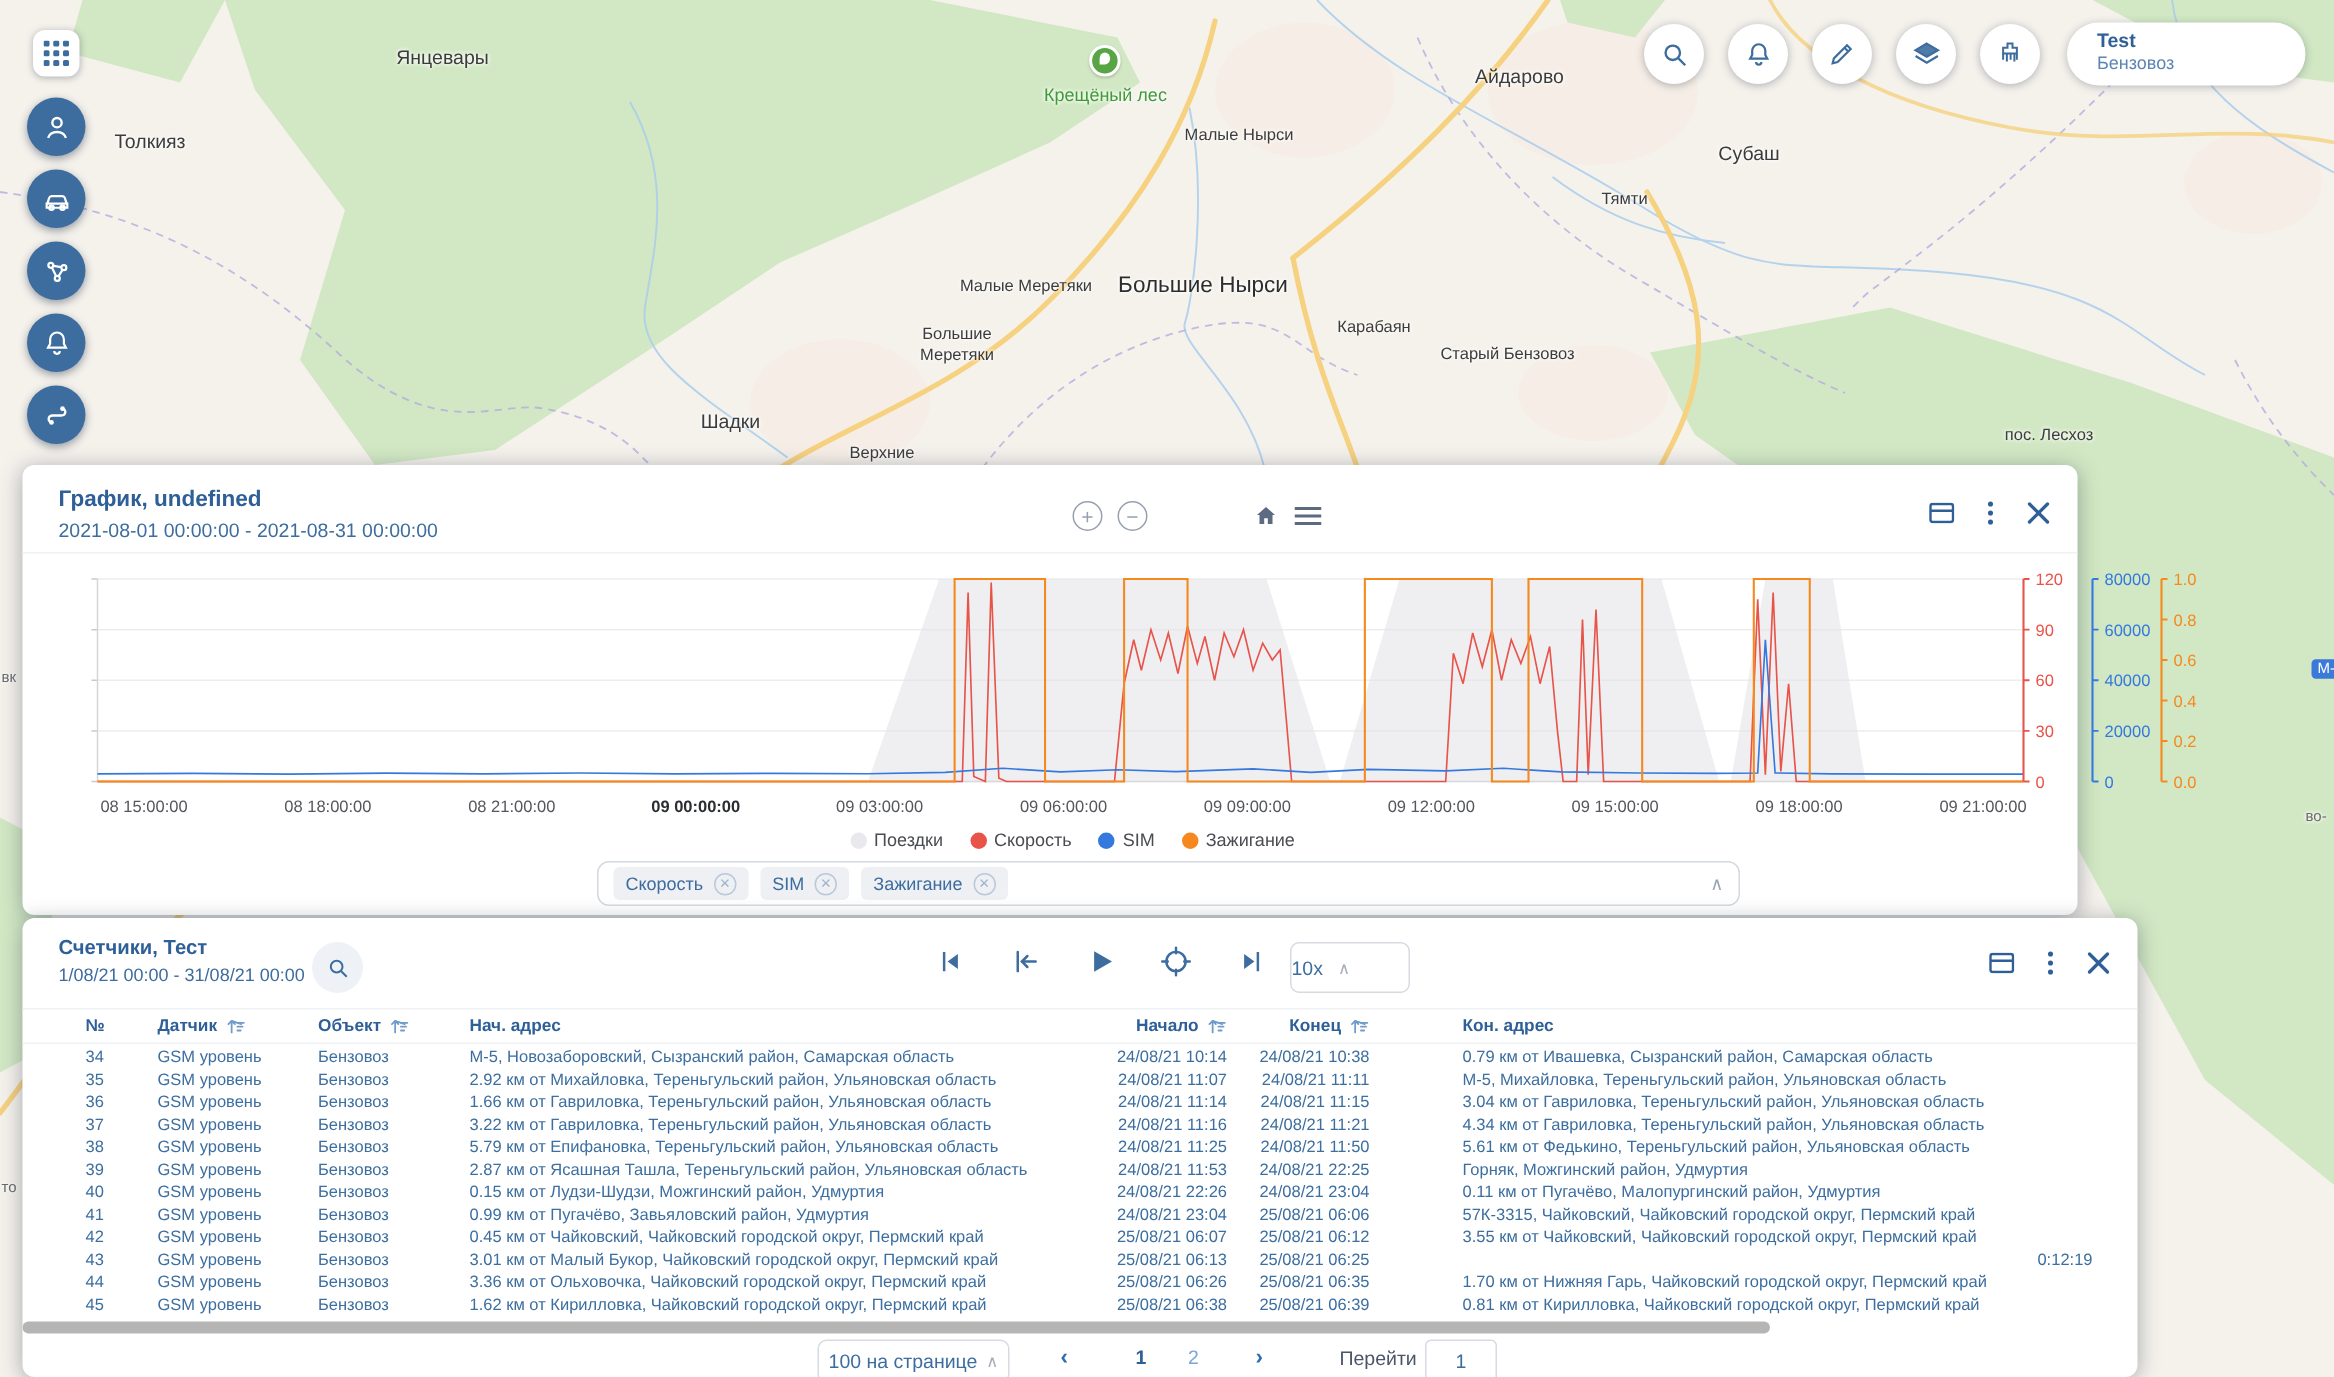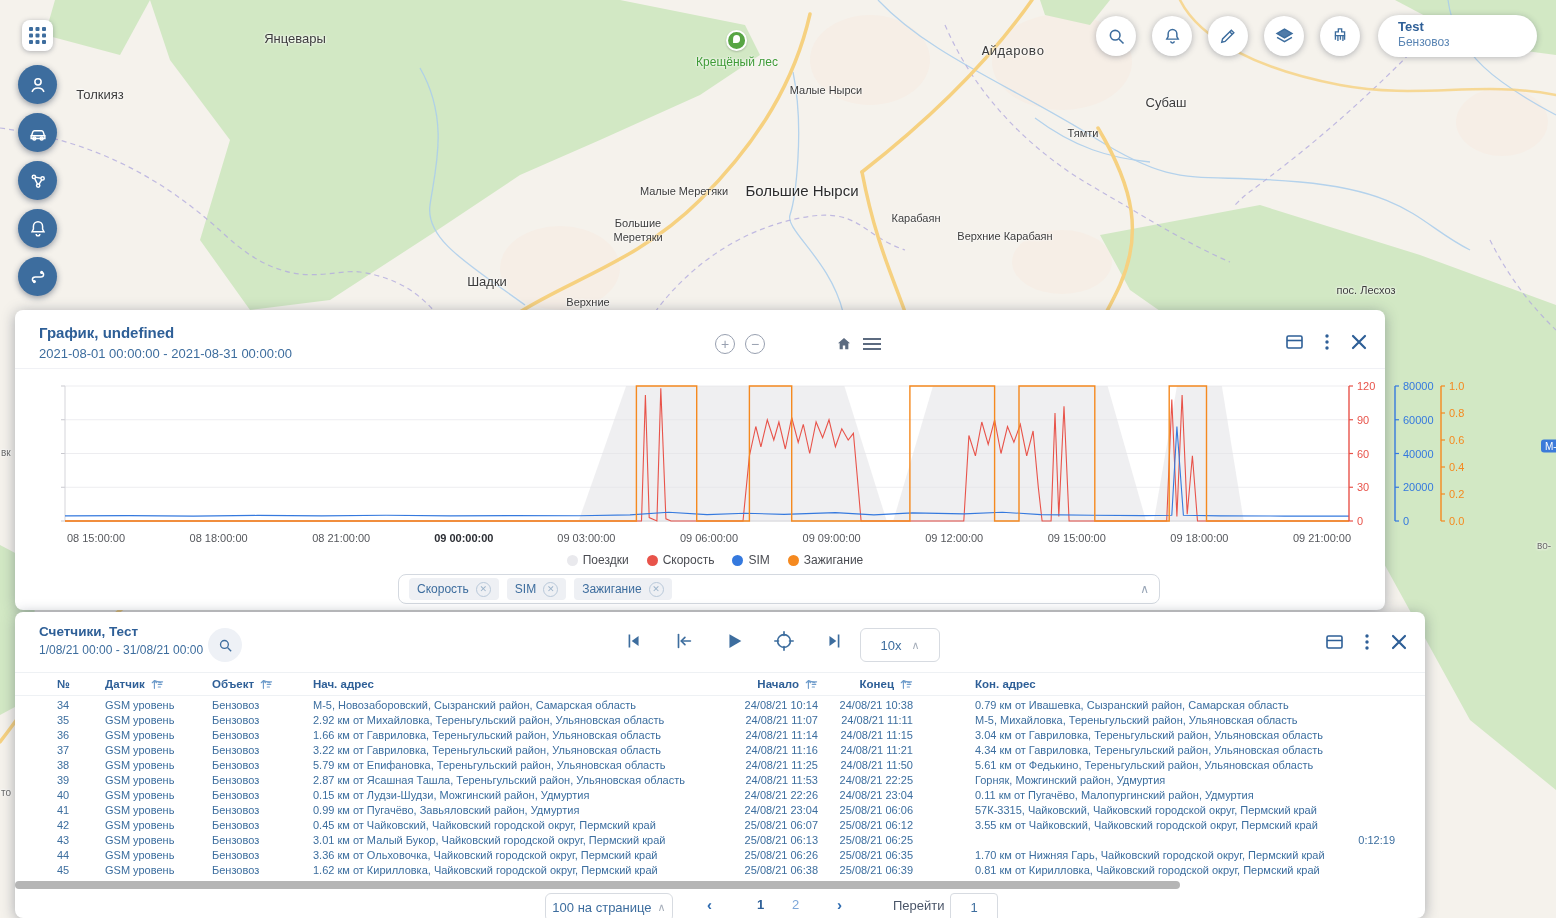--- a/index.html
+++ b/index.html
@@ -62,21 +62,21 @@
     padding:0 8px;font-size:12px;color:#3d6d9e;cursor:pointer;}
   .chip .x{width:13px;height:13px;border-radius:50%;border:1px solid #b9c9da;color:#9db4cb;
     font-size:9px;display:flex;align-items:center;justify-content:center;cursor:pointer;}
   .chips-caret{margin-left:auto;color:#9aa7b8;font-size:12px;cursor:pointer;}
   
   .search-circle{position:absolute;left:193px;top:16px;width:34px;height:34px;border-radius:50%;
     background:#eef1f6;display:flex;align-items:center;justify-content:center;cursor:pointer;}
   .playback{position:absolute;left:608px;top:18px;display:flex;align-items:center;gap:28px;}
   .playback span{cursor:pointer;display:flex;}
   .speed-box{position:absolute;left:845px;top:16px;width:78px;height:32px;border:1px solid #d7dbe1;
-    border-radius:6px;display:flex;align-items:center;justify-content:center;gap:10px;
+    border-radius:6px;display:flex;align-items:center;gap:10px;
     color:#3d6d9e;font-size:13px;cursor:pointer;background:#fff;}
   .caret{color:#a6aeba;font-size:11px;}
   
   .thead,.trow{display:grid;grid-template-columns:48px 107px 113px 425px 80px 95px 482px 100px;
     padding-left:30px;white-space:nowrap;}
   .thead{position:absolute;left:0;top:60px;width:1480px;height:22px;align-items:center;
     border-top:1px solid #eef1f4;border-bottom:1px solid #eef1f4;color:#2e5f97;font-size:11.5px;font-weight:bold;}
   .hcell{display:flex;align-items:center;gap:5px;overflow:hidden;}
   .tbody{position:absolute;left:0;top:86px;width:1480px;}
   .trow{height:15px;line-height:15px;font-size:11px;color:#3c6e9f;cursor:pointer;}
@@ -142,27 +142,27 @@
         <path d="M1032,0 C990,60 935,115 862,172"></path>
         <path d="M862,172 C875,240 892,275 905,312 C920,360 930,420 940,470"></path>
         <path d="M1098,128 C1135,190 1142,235 1120,285 C1108,312 1090,340 1080,360"></path>
         <path d="M1180,0 C1200,40 1260,70 1340,85 S1480,80 1556,95" stroke-width="2.5" opacity="0.8"></path>
       </g>
     </svg>
     <div class="map-labels">
         <span class="map-label mid" style="left: 295px; top: 38px;">Янцевары</span>
         <span class="map-label mid" style="left: 100px; top: 94px;">Толкияз</span>
         <span class="map-label" style="left: 826px; top: 90px;">Малые Нырси</span>
-        <span class="map-label mid" style="left: 1013px; top: 51px; font-family: Liberation Mono, monospace;">Айдарово</span>
+        <span class="map-label mid" style="left: 1013px; top: 51px;">Айдарово</span>
         <span class="map-label mid" style="left: 1166px; top: 102px;">Субаш</span>
         <span class="map-label" style="left: 1083px; top: 133px;">Тямти</span>
         <span class="map-label" style="left: 684px; top: 191px;">Малые Меретяки</span>
         <span class="map-label big" style="left: 802px; top: 190px;">Большие Нырси</span>
         <span class="map-label" style="left: 916px; top: 218px;">Карабаян</span>
-        <span class="map-label" style="left: 1005px; top: 236px;">Верхние Карабаян</span>
+        <span class="map-label" style="left: 1005px; top: 236px;">Старый Бензовоз</span>
         <span class="map-label" style="left: 638px; top: 223px;">Большие</span>
         <span class="map-label" style="left: 638px; top: 237px;">Меретяки</span>
         <span class="map-label mid" style="left: 487px; top: 281px;">Шадки</span>
         <span class="map-label" style="left: 588px; top: 302px;">Верхние</span>
         <span class="map-label" style="left: 1366px; top: 290px;">пос. Лесхоз</span>
         <span class="map-label gray" style="left: 1px; top: 452px;">вк</span>
         <span class="map-label gray" style="left: 1px; top: 792px;">то</span>
         <span class="map-label gray" style="left: 1537px; top: 545px;">во-</span>
         <span class="map-label badge" style="left: 1541px; top: 446px;">М-</span>
       </div>

